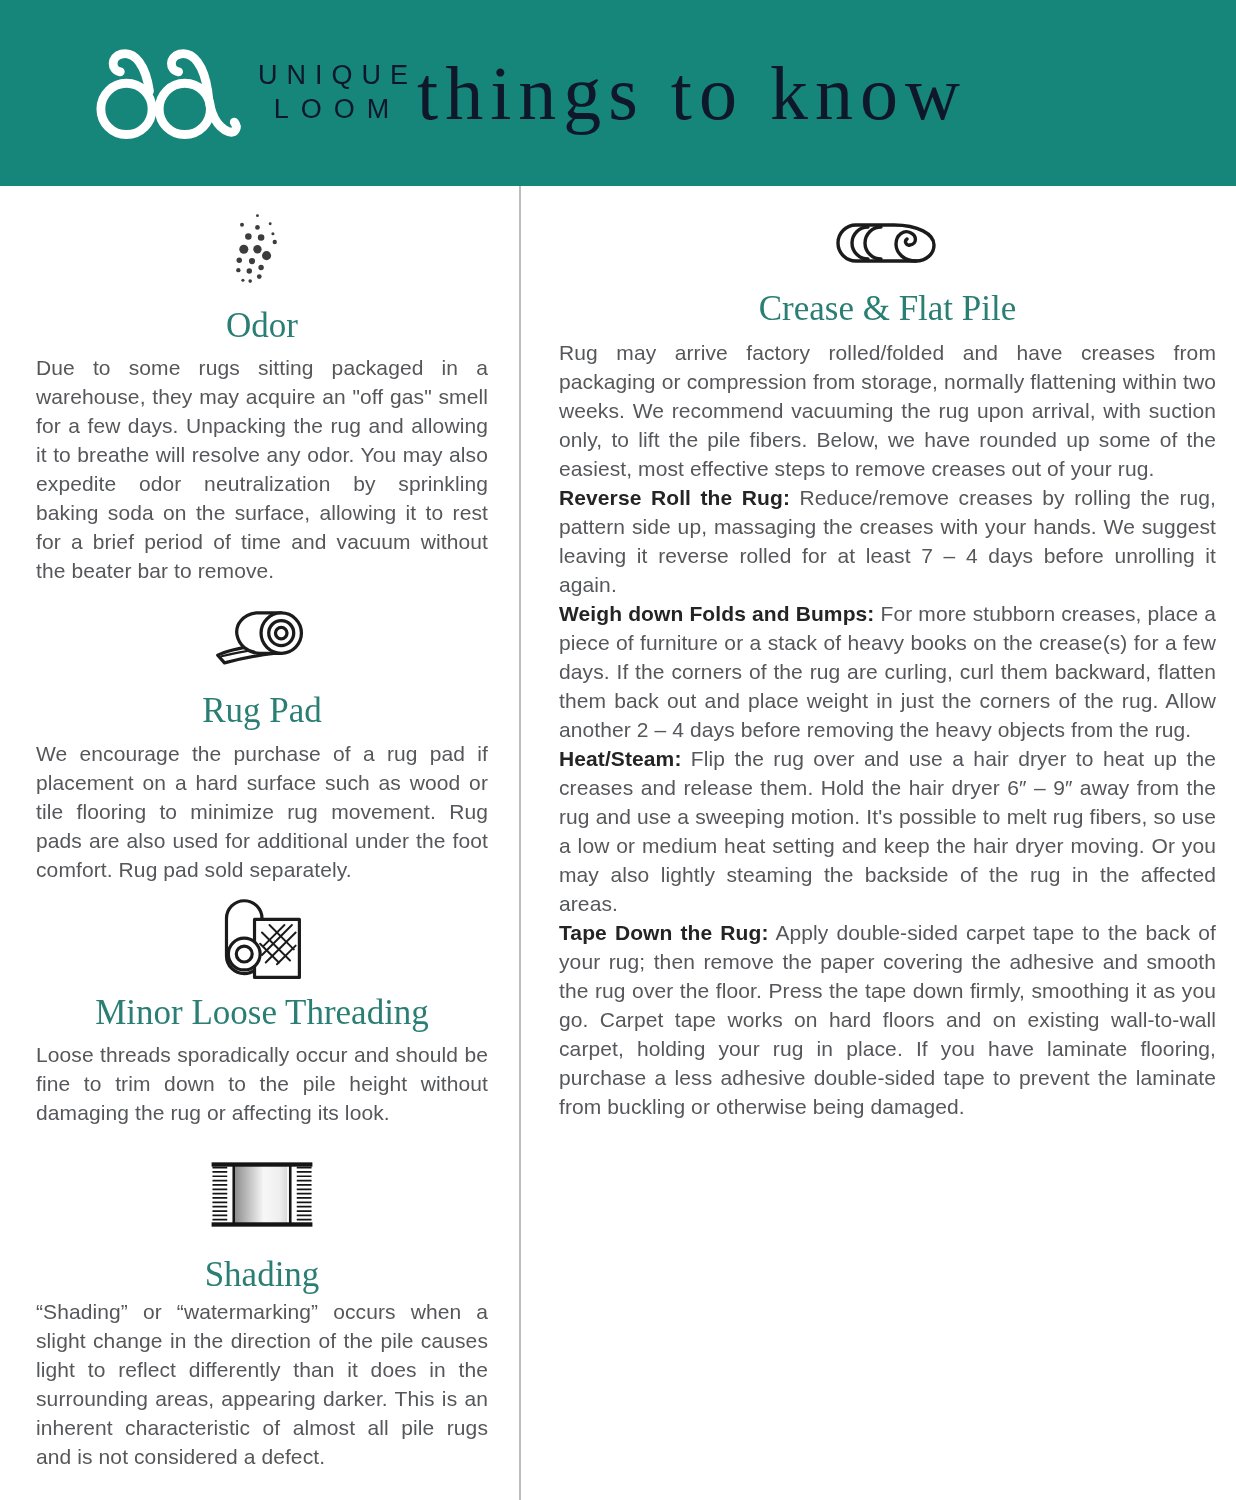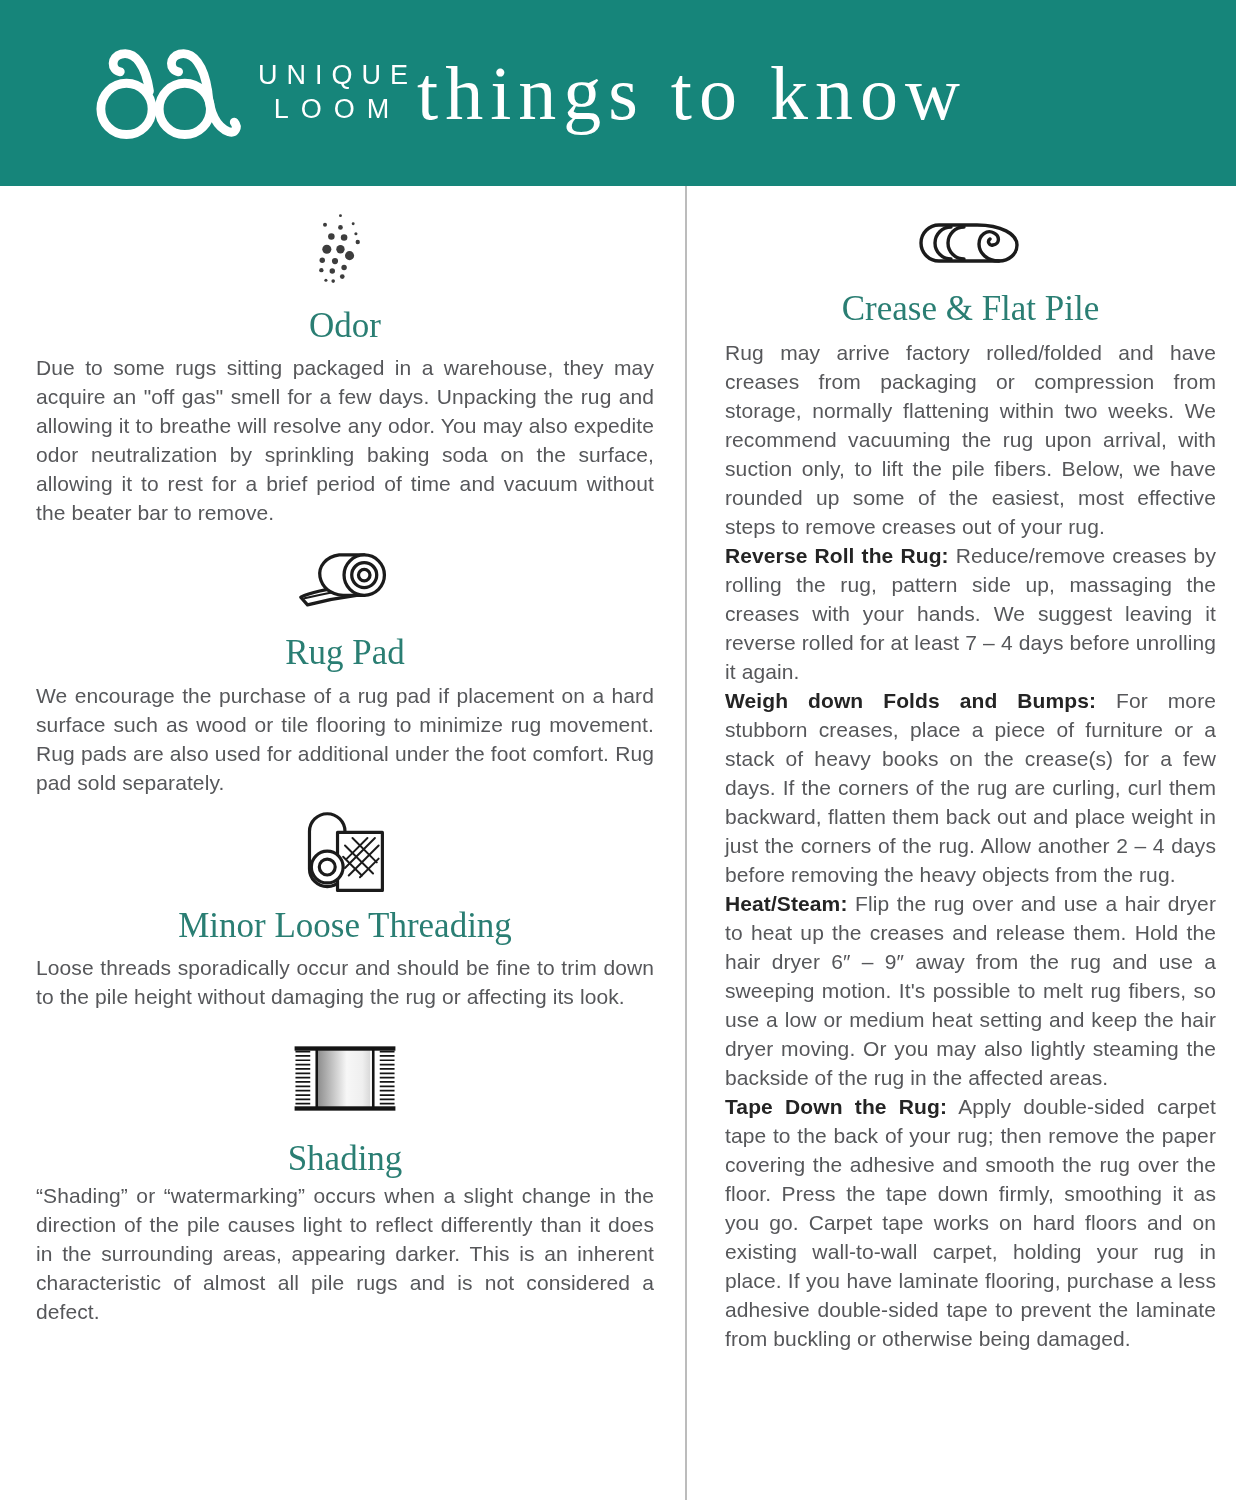--- a/index.html
+++ b/index.html
@@ -4,37 +4,37 @@
 <style>
   html,body{margin:0;padding:0;}
   body{
     width:1236px;height:1500px;overflow:hidden;background:#ffffff;
     font-family:"Liberation Sans", sans-serif;
     -webkit-font-smoothing:antialiased;
   }
   
   .header{
     height:186px;background:#16857A;display:flex;align-items:center;
-    color:#ffffff;
+    color:#0f172a;
   }
   .logo-group{display:flex;align-items:center;margin-left:92px;flex:0 0 auto;}
   .logo-mark{width:152px;height:106px;}
   .brand-words{margin-left:14px;text-align:center;line-height:1.25;}
   .brand-line1{font-size:27px;letter-spacing:9px;font-weight:400;}
   .brand-line2{font-size:27px;letter-spacing:12px;font-weight:400;}
   .page-title{
     flex:1;text-align:left;font-family:"Liberation Serif", serif;
     font-size:76px;letter-spacing:7px;padding-right:43px;font-weight:400;
     white-space:nowrap;
   }
   
   .content{display:flex;align-items:stretch;height:1314px;}
   .col{box-sizing:border-box;}
   .col-left{
-    width:687px;padding:26px 31px 0 36px;
+    width:521px;padding:26px 31px 0 36px;
     border-right:2px solid #bcbcbc;
   }
   .col-right{flex:1;padding:26px 20px 0 38px;}
   .icon-wrap{text-align:center;}
   h2{
     font-family:"Liberation Serif", serif;color:#2A7E73;font-weight:400;
     font-size:35px;line-height:1.15;text-align:center;margin:0;
   }
   p.body{
     color:#56575A;font-size:21px;line-height:29px;text-align:justify;

